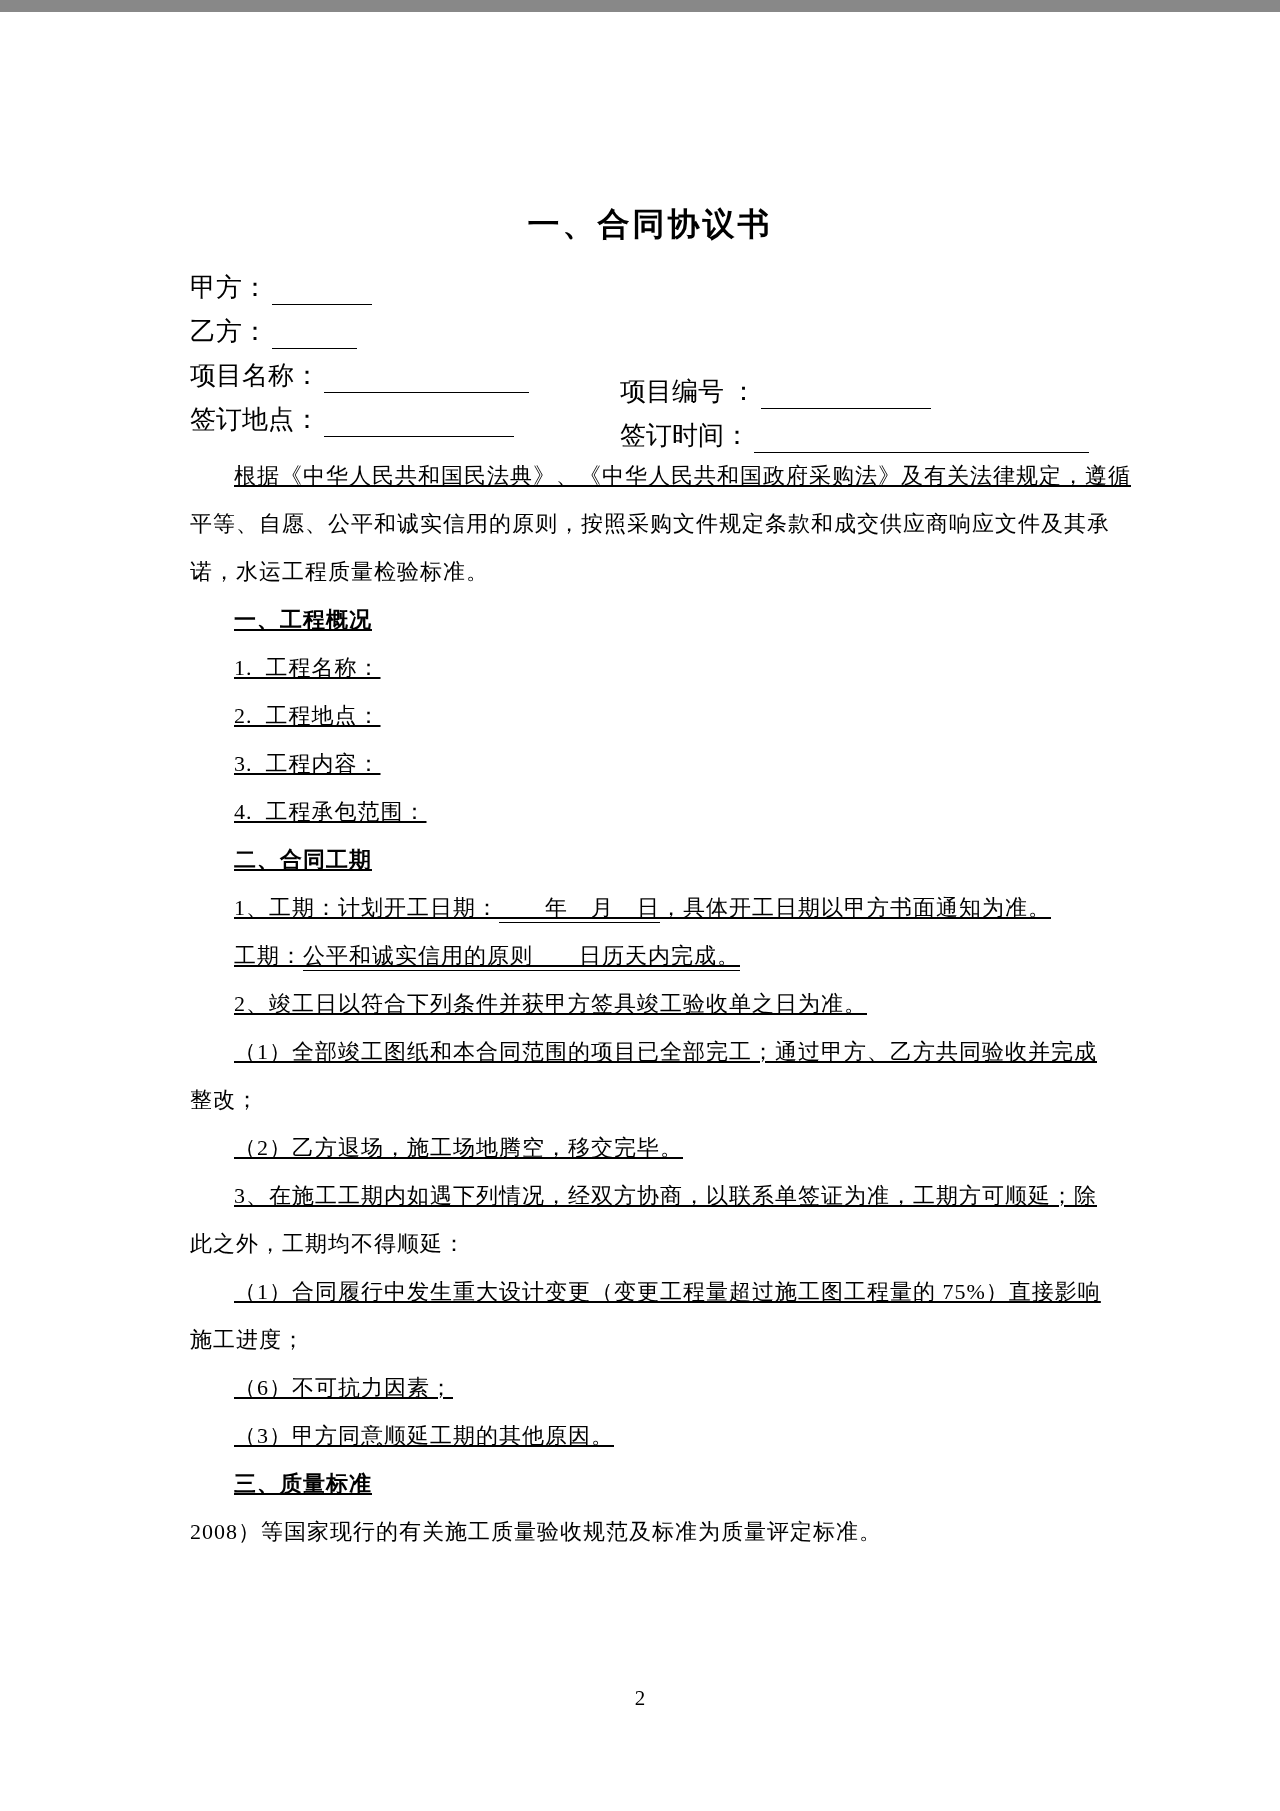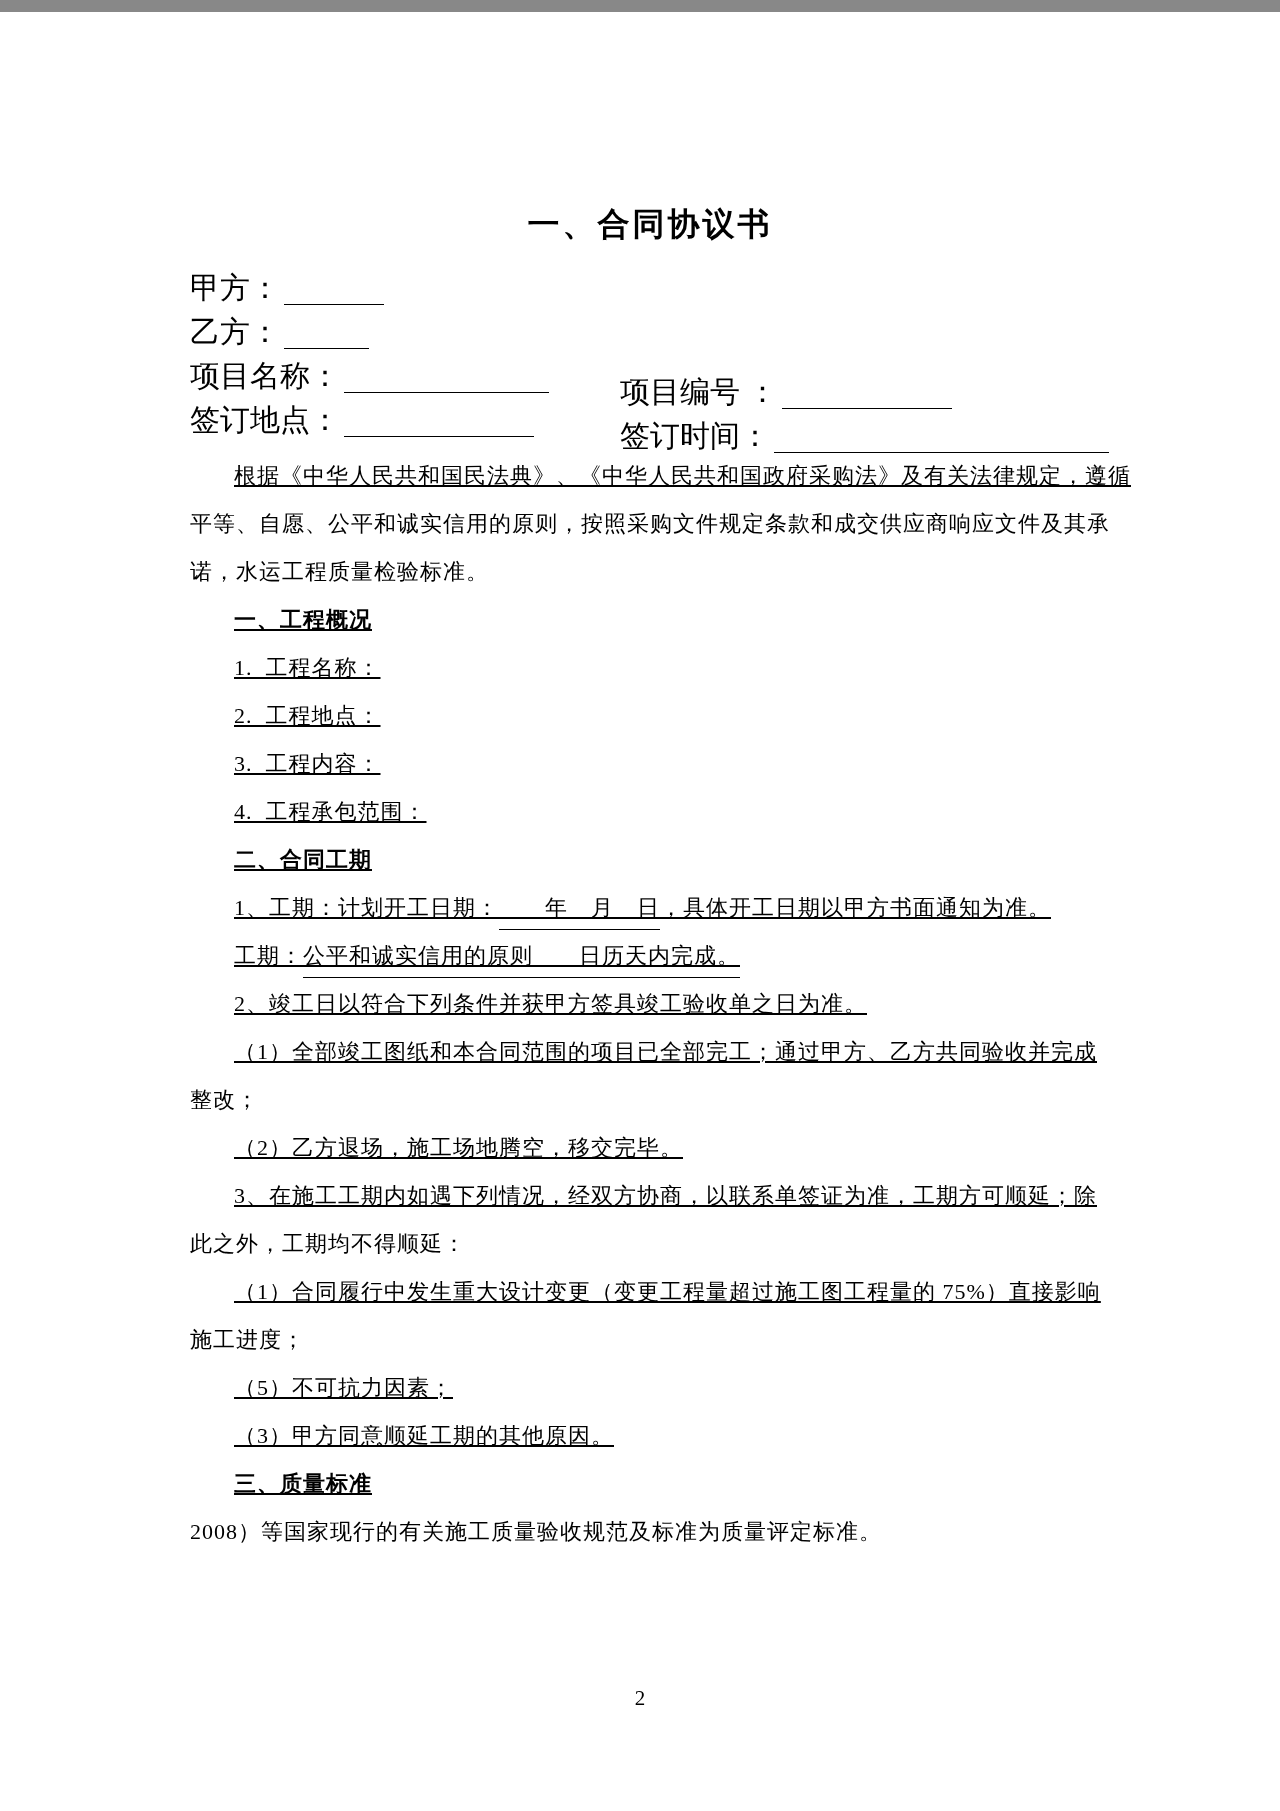--- a/index.html
+++ b/index.html
@@ -22,21 +22,21 @@
     font-weight:700;
     text-align:center;
     letter-spacing:3px;
     line-height:44px;
     margin-bottom:20px;
     white-space:pre;
   }
   .fields { margin-bottom:10px; }
   .frow {
     position:relative;
-    font-size:30px;
+    font-size:26px;
     line-height:44px;
     height:44px;
     white-space:pre;
     text-decoration:underline;
   }
   .fcell { display:inline-block; }
   .fcell.second { position:absolute; left:430px; top:16px; }
   .blank {
     display:inline-block;
     height:30px;
@@ -50,21 +50,21 @@
     font-size:22px;
     line-height:48px;
     height:48px;
     letter-spacing:1px;
     white-space:pre;
   }
   .ind { text-indent:44px;text-decoration:underline; }
   .bold { font-weight:700; }
   .u {
     border-bottom:1.5px solid #000;
-    padding-bottom:9px;
+    padding-bottom:2px;
   }
   .pageno {
     position:absolute;
     left:0; right:0;
     top:1672px;
     text-align:center;
     font-size:21px;
     line-height:28px;
   }
 </style>
@@ -93,20 +93,20 @@
         <div class="line ind"><span>1、工期：计划开工日期：</span><span class="u">　　年　月　日</span><span>，具体开工日期以甲方书面通知为准。</span></div>
         <div class="line ind"><span>工期：</span><span class="u">公平和诚实信用的原则　　日历天内完成。</span></div>
         <div class="line ind"><span>2、竣工日以符合下列条件并获甲方签具竣工验收单之日为准。</span></div>
         <div class="line ind"><span>（1）全部竣工图纸和本合同范围的项目已全部完工；通过甲方、乙方共同验收并完成</span></div>
         <div class="line "><span>整改；</span></div>
         <div class="line ind"><span>（2）乙方退场，施工场地腾空，移交完毕。</span></div>
         <div class="line ind"><span>3、在施工工期内如遇下列情况，经双方协商，以联系单签证为准，工期方可顺延；除</span></div>
         <div class="line "><span>此之外，工期均不得顺延：</span></div>
         <div class="line ind"><span>（1）合同履行中发生重大设计变更（变更工程量超过施工图工程量的 75%）直接影响</span></div>
         <div class="line "><span>施工进度；</span></div>
-        <div class="line ind"><span>（5）不可抗力因素；</span></div>
+        <div class="line ind"><span>（6）不可抗力因素；</span></div>
         <div class="line ind"><span>（3）甲方同意顺延工期的其他原因。</span></div>
         <div class="line ind bold"><span>三、质量标准</span></div>
         <div class="line "><span>2008）等国家现行的有关施工质量验收规范及标准为质量评定标准。</span></div>
       </div>
   </div>
   <div class="pageno">2</div>
 </div>
 
 </body></html>

